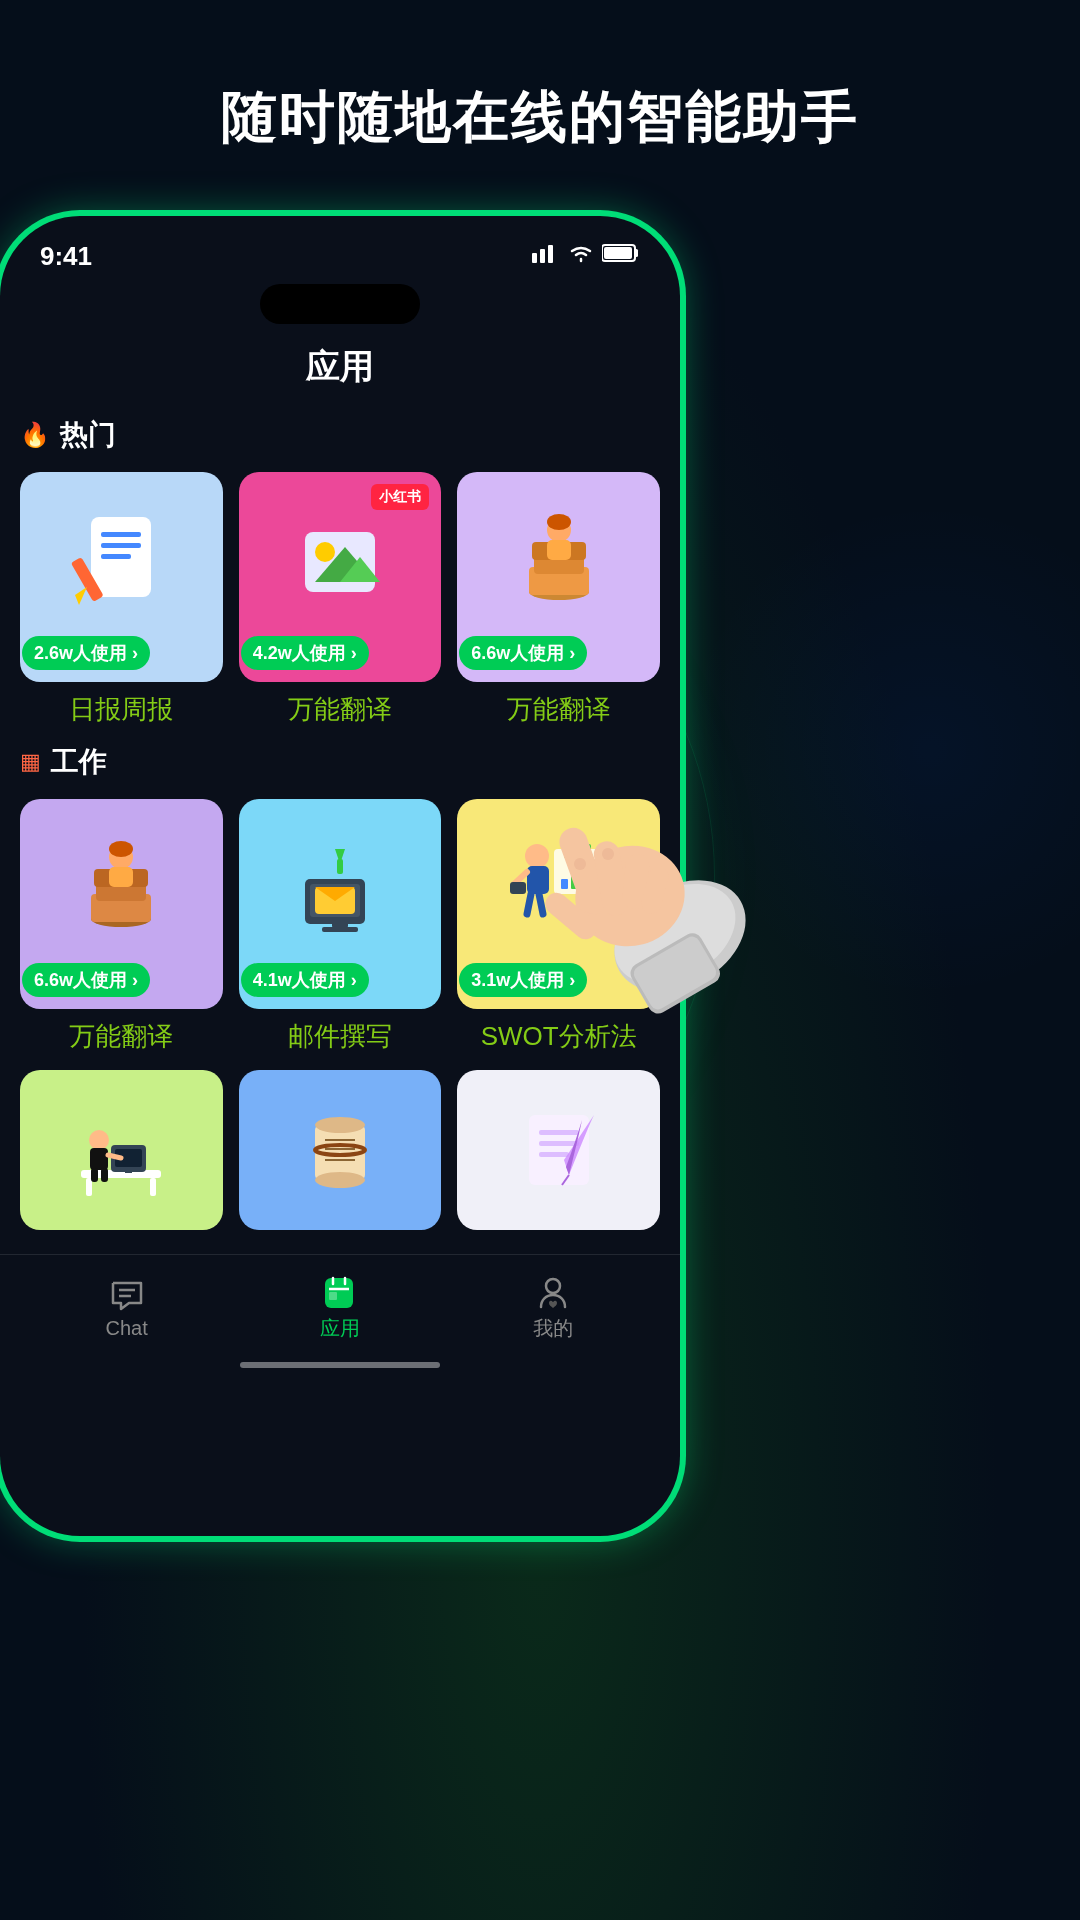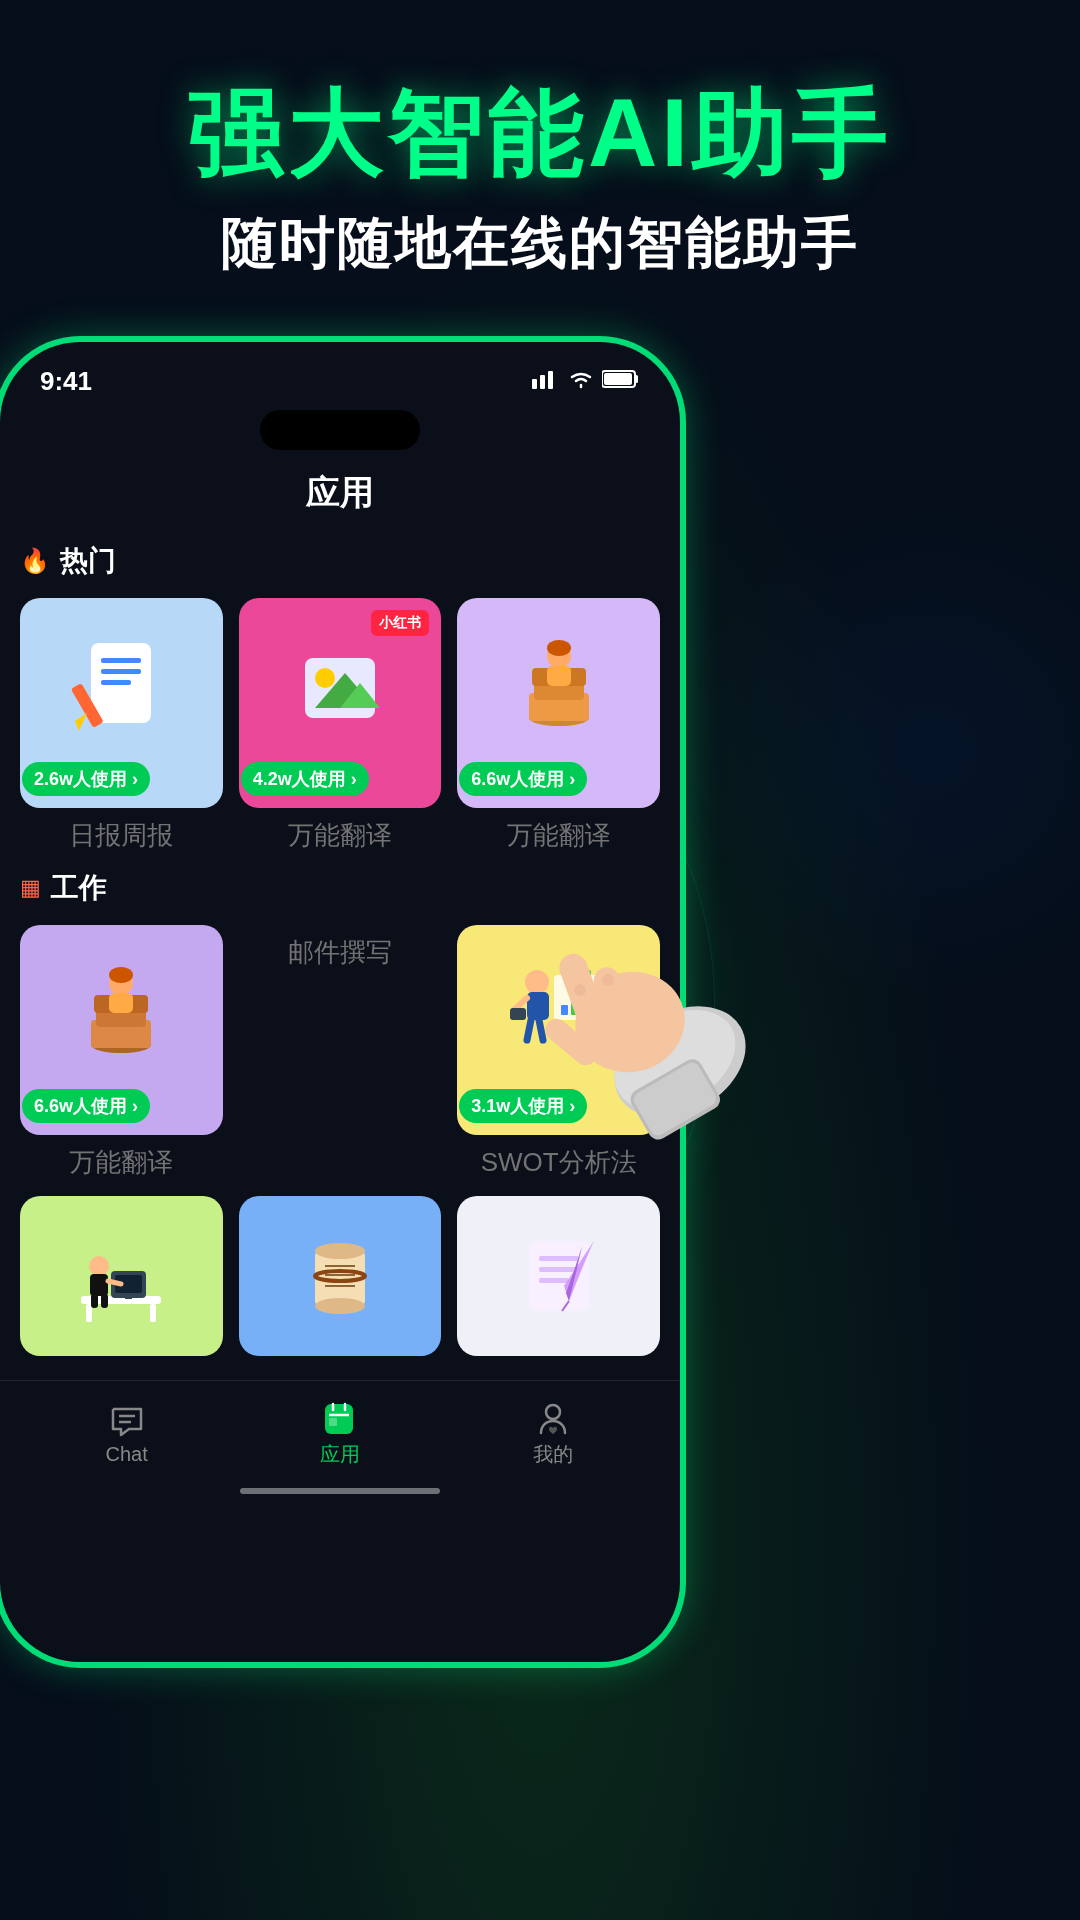--- a/index.html
+++ b/index.html
@@ -231,21 +231,21 @@
       font-size: 18px;
       font-weight: 600;
       padding: 5px 12px;
       border-radius: 20px;
       white-space: nowrap;
     }
 
     .card-label {
       text-align: center;
       font-size: 26px;
-      color: #737373;
+      color: #84cc16;
       margin-top: 10px;
       font-weight: 500;
     }
 
     .card-wrapper {
       display: flex;
       flex-direction: column;
     }
 
     
@@ -320,21 +320,20 @@
     }
   </style>
 </head>
 <body>
 
 <div class="bg-layer"></div>
 <div class="bg-glow-left"></div>
 <div class="bg-glow-right"></div>
 
 <div class="hero-section">
-  <div class="hero-title">强大智能AI助手</div>
   <div class="hero-subtitle">随时随地在线的智能助手</div>
 </div>
 
 <div class="phone-wrapper">
   <div class="phone-outer">
 
     <div class="phone-glow-ring"></div>
 
     <div class="phone-frame">
 
@@ -459,20 +458,39 @@
                   <rect x="33" y="28" width="24" height="20" rx="5" fill="#ffaa44"></rect>
                   <ellipse cx="45" cy="10" rx="12" ry="8" fill="#cc5500"></ellipse>
                 </svg>
               </div>
               <div class="card-badge">6.6w人使用 ›</div>
             </div>
             <div class="card-label">万能翻译</div>
           </div>
 
           <div class="card-wrapper">
+            <div class="app-card card-cyan">
+              <div class="card-illustration">
+                <svg width="100" height="100" viewBox="0 0 100 100">
+
+                  <rect x="15" y="40" width="60" height="45" rx="5" fill="#334455"></rect>
+                  <rect x="20" y="45" width="50" height="33" rx="3" fill="#445566"></rect>
+
+                  <rect x="25" y="48" width="40" height="27" rx="4" fill="#ffcc33"></rect>
+                  <polygon points="25,48 45,62 65,48" fill="#ffaa00"></polygon>
+
+                  <polygon points="45,10 55,10 50,25" fill="#33cc44"></polygon>
+                  <rect x="47" y="20" width="6" height="15" rx="2" fill="#33cc44"></rect>
+
+                  <rect x="42" y="83" width="16" height="6" rx="2" fill="#334455"></rect>
+                  <rect x="32" y="88" width="36" height="5" rx="2" fill="#334455"></rect>
+                </svg>
+              </div>
+              <div class="card-badge">4.1w人使用 ›</div>
+            </div>
             <div class="card-label">邮件撰写</div>
           </div>
 
           <div class="card-wrapper">
             <div class="app-card card-yellow">
               <div class="card-illustration">
                 <svg width="100" height="110" viewBox="0 0 100 110">
 
                   <rect x="45" y="15" width="45" height="45" rx="4" fill="#ffffff" opacity="0.8"></rect>
 

